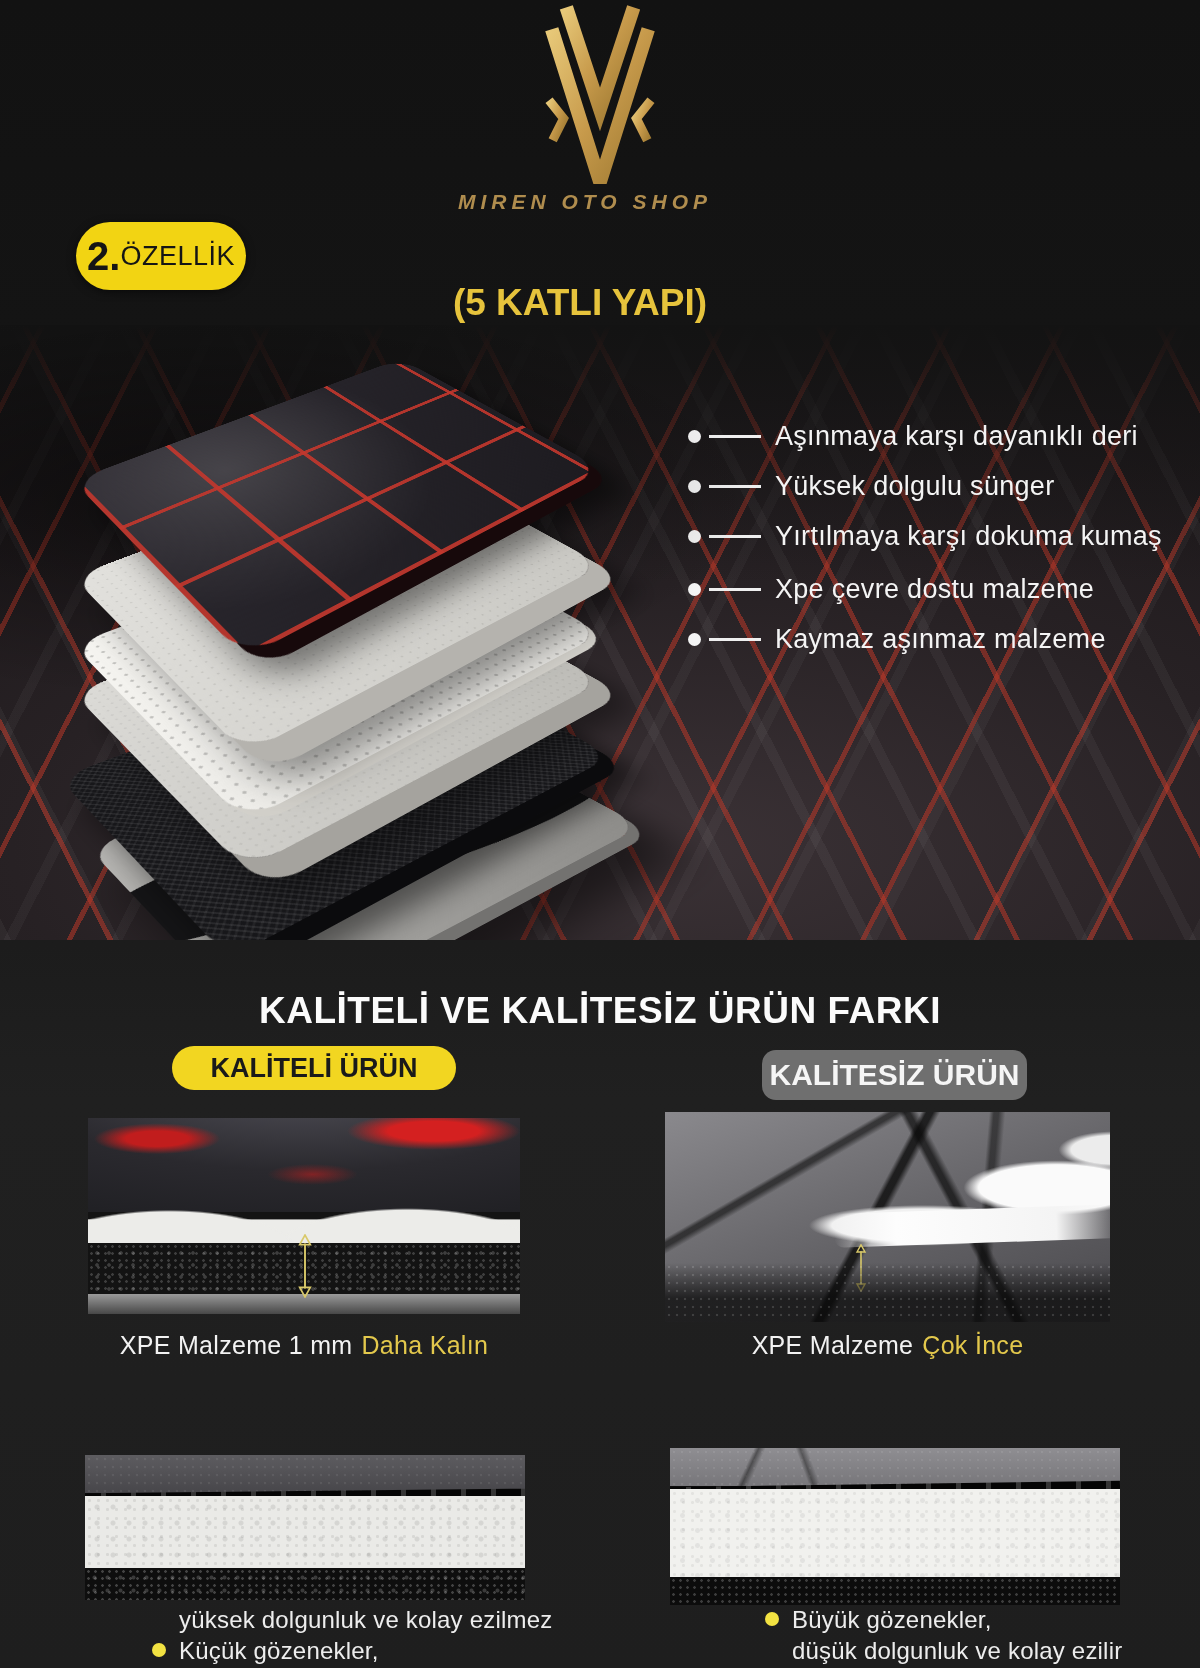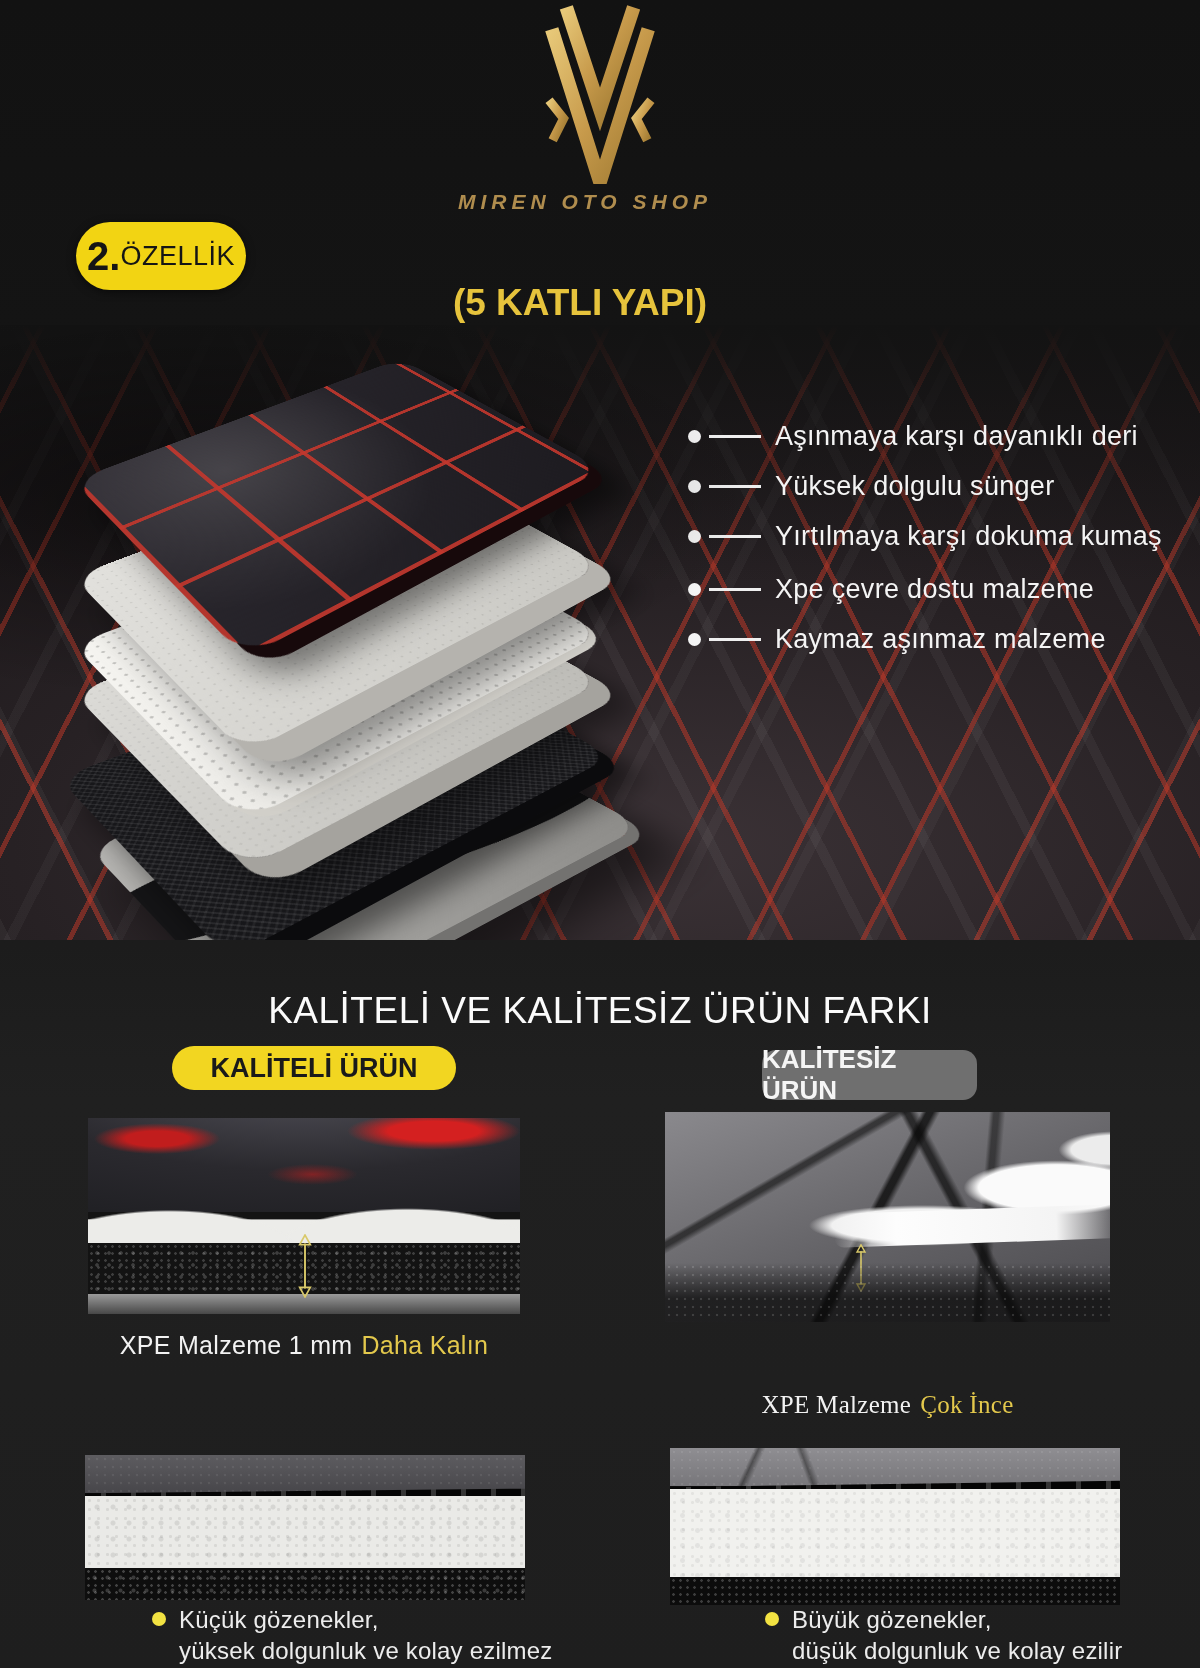--- a/index.html
+++ b/index.html
@@ -71,24 +71,24 @@
   .slab-base::after{content:'';position:absolute;left:-18%;top:30%;width:140%;height:44%;
     background:#141416;border-radius:50% 50% 40% 60% / 62% 38% 58% 42%;transform:rotate(7deg);}
   
   .callout{position:absolute;display:flex;align-items:center;left:688px;}
   .callout .dot{width:13px;height:13px;border-radius:50%;background:#f4f4f4;flex:none;}
   .callout .line{width:52px;height:2.5px;background:#efefef;margin:0 14px 0 8px;flex:none;}
   .callout .txt{font-size:27px;font-weight:500;color:#f4f4f4;white-space:nowrap;letter-spacing:.3px;}
   .co1{top:96px;} .co2{top:146px;} .co3{top:196px;} .co4{top:249px;} .co5{top:299px;}
   
   .cmp-heading{position:absolute;left:0;width:1200px;top:990px;margin:0;text-align:center;
-    font-size:37px;font-weight:400;letter-spacing:.5px;color:#fbfbfb;}
+    font-size:37px;font-weight:700;letter-spacing:.5px;color:#fbfbfb;}
   .pill{position:absolute;display:flex;align-items:center;justify-content:center;font-weight:700;}
   .pill-good{left:172px;top:1046px;width:284px;height:44px;border-radius:28px;background:#f2d621;color:#1a1a1a;font-size:27px;}
-  .pill-bad{left:762px;top:1050px;width:215px;height:50px;border-radius:14px;background:#6f6f6f;color:#f5f5f5;font-size:26px;}
+  .pill-bad{left:762px;top:1050px;width:265px;height:50px;border-radius:14px;background:#6f6f6f;color:#f5f5f5;font-size:30px;}
   .photo{position:absolute;overflow:hidden;}
   
   .photo-good1{left:88px;top:1118px;width:432px;height:196px;background:#141414;}
   .pg1-top{position:absolute;left:0;top:0;width:100%;height:48%;
     background-image:
       radial-gradient(90px 22px at 16% 22%, #c11d1d 35%, rgba(193,29,29,0) 70%),
       radial-gradient(120px 26px at 80% 14%, #d42020 38%, rgba(212,32,32,0) 72%),
       radial-gradient(60px 14px at 52% 60%, rgba(200,30,30,.55), rgba(200,30,30,0) 75%),
       radial-gradient(110% 160% at 50% -40%, #45444b 20%, #2a292e 60%, #202024 100%);}
   .pg1-foam{position:absolute;left:-2%;top:36%;width:104%;height:30%;
@@ -159,21 +159,21 @@
       radial-gradient(rgba(150,150,150,.16) 2px, rgba(0,0,0,0) 3px) 5px 4px/15px 15px,
       #f1f1ee;}
   .pb2-mesh{position:absolute;left:0;top:82%;width:100%;height:18%;
     background:
       radial-gradient(rgba(255,255,255,.2) 1px, rgba(0,0,0,0) 1.6px) 0 0/7px 7px,
       #0c0c0c;}
   
   .caption{position:absolute;text-align:center;font-size:25px;font-weight:500;color:#f2f2f2;letter-spacing:.3px;}
   .caption .hl{color:#e3c84c;margin-left:9px;}
   .caption-good{left:88px;width:432px;top:1331px;}
-  .caption-bad{left:665px;width:445px;top:1391px;font-family:Liberation Serif, serif;}
+  .caption-bad{left:665px;width:445px;top:1331px;}
   
   .bullets{position:absolute;top:1604px;width:470px;}
   .bullets-good{left:152px;} .bullets-bad{left:765px;}
   .b-row{display:flex;align-items:flex-start;gap:13px;line-height:31px;}
   .b-dot{width:14px;height:14px;border-radius:50%;background:#f2e242;margin-top:8px;flex:none;}
   .b-txt{font-size:24px;color:#ededed;letter-spacing:.2px;}
   .b-cont{padding-left:27px;}
 </style>
 </head>
 <body>
@@ -276,26 +276,26 @@
     <div class="pg2-mesh"></div>
   </div>
   <div class="photo photo-bad2">
     <div class="pb2-top"></div>
     <div class="jag jag-b2"></div>
     <div class="pb2-foam"></div>
     <div class="pb2-mesh"></div>
   </div>
 
   <div class="bullets bullets-good">
+    <div class="b-row b-cont">
+      <span class="b-txt">yüksek dolgunluk ve kolay ezilmez</span>
+    </div>
     <div class="b-row">
       <span class="b-dot"></span>
       <span class="b-txt">Küçük gözenekler,</span>
-    </div>
-    <div class="b-row b-cont">
-      <span class="b-txt">yüksek dolgunluk ve kolay ezilmez</span>
     </div>
     <div class="b-row">
 
       <span class="b-txt">Esnek ve yumuşak</span>
     </div>
   </div>
 
   <div class="bullets bullets-bad">
     <div class="b-row">
       <span class="b-dot"></span>

